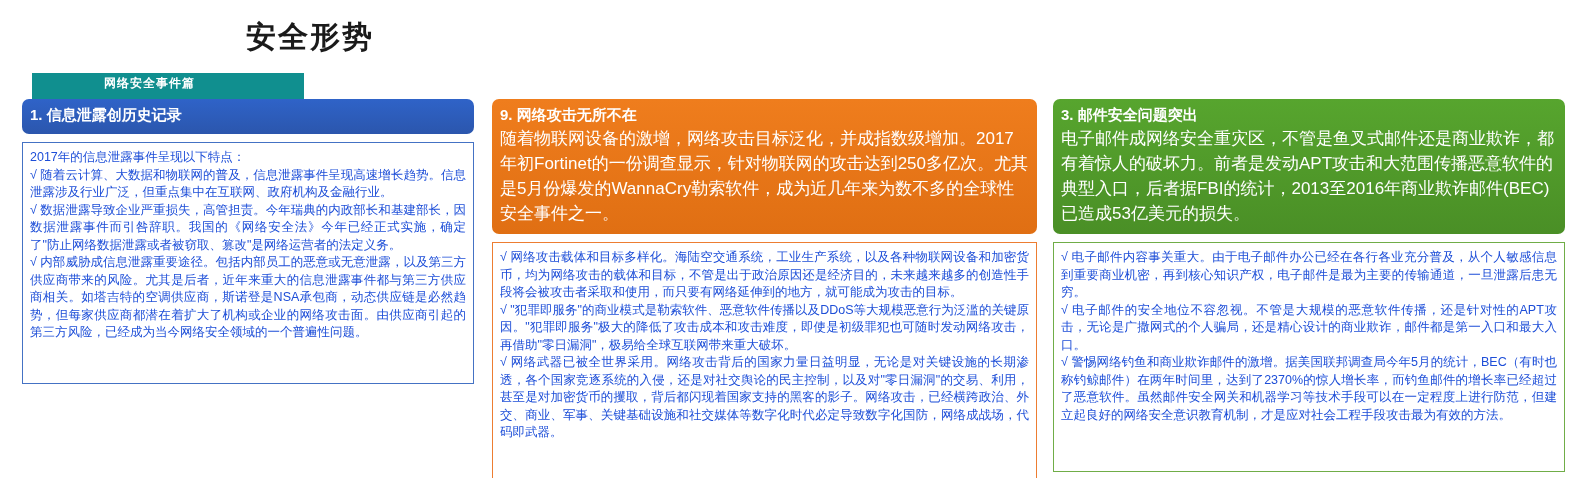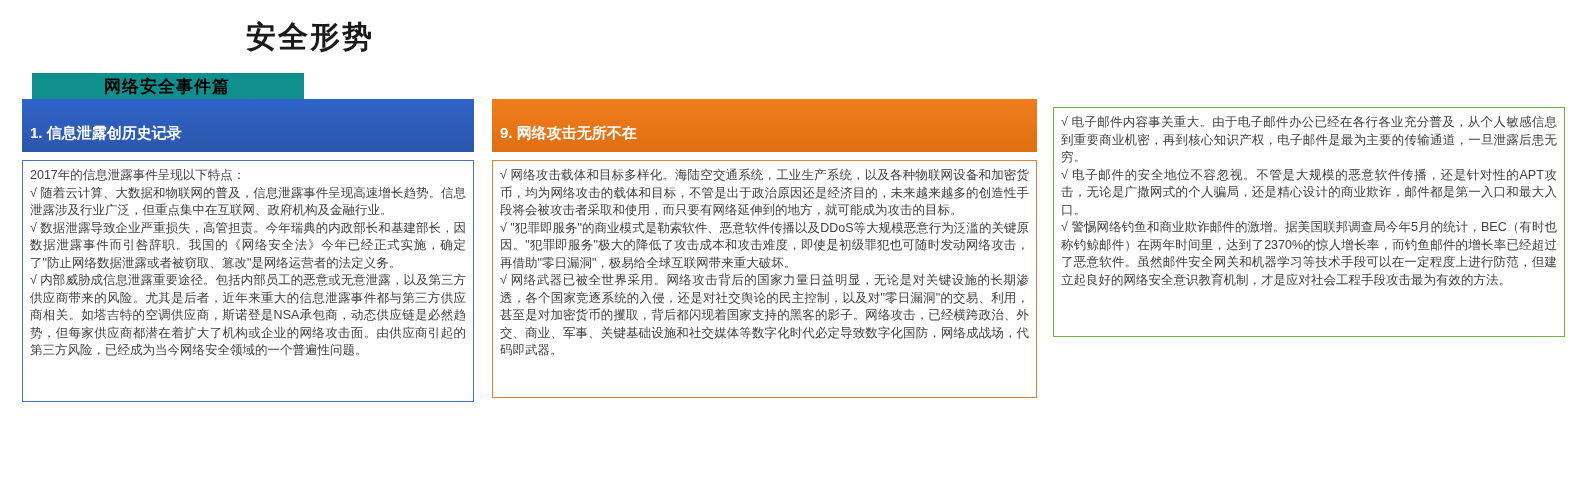--- a/index.html
+++ b/index.html
@@ -30,39 +30,40 @@
     top: 73px;
     width: 272px;
     height: 26px;
     background: #0f8a8a;
     background: #108f8f;
   }
   .section-tab .tab-label {
     position: absolute;
     left: 72px;
     top: 2px;
-    color: #000000;
-    font-size: 17px;
+    color: #ffffff;
+    font-size: 12px;
     font-weight: bold;
     letter-spacing: 1px;
     white-space: nowrap;
     text-align: right;
   }
   .col {
     position: absolute;
     top: 99px;
   }
   .col-1 { left: 22px;  width: 452px; }
   .col-2 { left: 492px; width: 545px; }
   .col-3 { left: 1053px; width: 512px; }
 
   .head {
-    padding: 24px 8px 8px 8px;
+    padding: 6px 8px 8px 8px;
     color: #ffffff;
     box-sizing: border-box;
+    border-radius: 7px;
   }
   .head .h-title {
     font-size: 15px;
     font-weight: bold;
     line-height: 20px;
     margin-bottom: 1px;
   }
   .head .h-body {
     font-size: 17px;
     line-height: 25px;
@@ -71,21 +72,21 @@
   .head-orange { background: #e8751a; background: linear-gradient(180deg,#ef7d1d 0%, #e06f13 100%); }
   .head-green  { background: #4f9a2a; background: linear-gradient(180deg,#57a52e 0%, #4a8f26 100%); }
 
   .body-box {
     margin-top: 8px;
     border: 1px solid #cccccc;
     box-sizing: border-box;
     padding: 6px 7px 6px 7px;
     font-size: 12.5px;
     line-height: 17.5px;
-    color: #404040;
+    color: #1d4ed8;
   }
   .body-blue   { border-color: #4472c4; }
   .body-orange { border-color: #ed7d31; }
   .body-green  { border-color: #70ad47; }
 
   .body-box p {
     margin: 0;
     text-align: justify;
   }
   .col-1 .body-box { height: 242px; }
@@ -106,23 +107,28 @@
     <div class="h-title">1. 信息泄露创历史记录</div>
   </div>
   <div class="body-box body-blue">
     <p>2017年的信息泄露事件呈现以下特点：<br>√ 随着云计算、大数据和物联网的普及，信息泄露事件呈现高速增长趋势。信息泄露涉及行业广泛，但重点集中在互联网、政府机构及金融行业。<br>√ 数据泄露导致企业严重损失，高管担责。今年瑞典的内政部长和基建部长，因数据泄露事件而引咎辞职。我国的《网络安全法》今年已经正式实施，确定了"防止网络数据泄露或者被窃取、篡改"是网络运营者的法定义务。<br>√ 内部威胁成信息泄露重要途径。包括内部员工的恶意或无意泄露，以及第三方供应商带来的风险。尤其是后者，近年来重大的信息泄露事件都与第三方供应商相关。如塔吉特的空调供应商，斯诺登是NSA承包商，动态供应链是必然趋势，但每家供应商都潜在着扩大了机构或企业的网络攻击面。由供应商引起的第三方风险，已经成为当今网络安全领域的一个普遍性问题。</p>
   </div>
 </div>
 
 <div class="col col-2">
   <div class="head head-orange">
     <div class="h-title">9. 网络攻击无所不在</div>
+    <div class="h-body">随着物联网设备的激增，网络攻击目标泛化，并成指数级增加。2017年初Fortinet的一份调查显示，针对物联网的攻击达到250多亿次。尤其是5月份爆发的WannaCry勒索软件，成为近几年来为数不多的全球性安全事件之一。</div>
   </div>
   <div class="body-box body-orange">
     <p>√ 网络攻击载体和目标多样化。海陆空交通系统，工业生产系统，以及各种物联网设备和加密货币，均为网络攻击的载体和目标，不管是出于政治原因还是经济目的，未来越来越多的创造性手段将会被攻击者采取和使用，而只要有网络延伸到的地方，就可能成为攻击的目标。<br>√ "犯罪即服务"的商业模式是勒索软件、恶意软件传播以及DDoS等大规模恶意行为泛滥的关键原因。"犯罪即服务"极大的降低了攻击成本和攻击难度，即使是初级罪犯也可随时发动网络攻击，再借助"零日漏洞"，极易给全球互联网带来重大破坏。<br>√ 网络武器已被全世界采用。网络攻击背后的国家力量日益明显，无论是对关键设施的长期渗透，各个国家竞逐系统的入侵，还是对社交舆论的民主控制，以及对"零日漏洞"的交易、利用，甚至是对加密货币的攫取，背后都闪现着国家支持的黑客的影子。网络攻击，已经横跨政治、外交、商业、军事、关键基础设施和社交媒体等数字化时代必定导致数字化国防，网络成战场，代码即武器。</p>
   </div>
 </div>
 
 <div class="col col-3">
+  <div class="head head-green">
+    <div class="h-title">3. 邮件安全问题突出</div>
+    <div class="h-body">电子邮件成网络安全重灾区，不管是鱼叉式邮件还是商业欺诈，都有着惊人的破坏力。前者是发动APT攻击和大范围传播恶意软件的典型入口，后者据FBI的统计，2013至2016年商业欺诈邮件(BEC)已造成53亿美元的损失。</div>
+  </div>
   <div class="body-box body-green">
     <p>√ 电子邮件内容事关重大。由于电子邮件办公已经在各行各业充分普及，从个人敏感信息到重要商业机密，再到核心知识产权，电子邮件是最为主要的传输通道，一旦泄露后患无穷。<br>√ 电子邮件的安全地位不容忽视。不管是大规模的恶意软件传播，还是针对性的APT攻击，无论是广撒网式的个人骗局，还是精心设计的商业欺诈，邮件都是第一入口和最大入口。<br>√ 警惕网络钓鱼和商业欺诈邮件的激增。据美国联邦调查局今年5月的统计，BEC（有时也称钓鲸邮件）在两年时间里，达到了2370%的惊人增长率，而钓鱼邮件的增长率已经超过了恶意软件。虽然邮件安全网关和机器学习等技术手段可以在一定程度上进行防范，但建立起良好的网络安全意识教育机制，才是应对社会工程手段攻击最为有效的方法。</p>
   </div>
 </div>
 
 </body></html>

